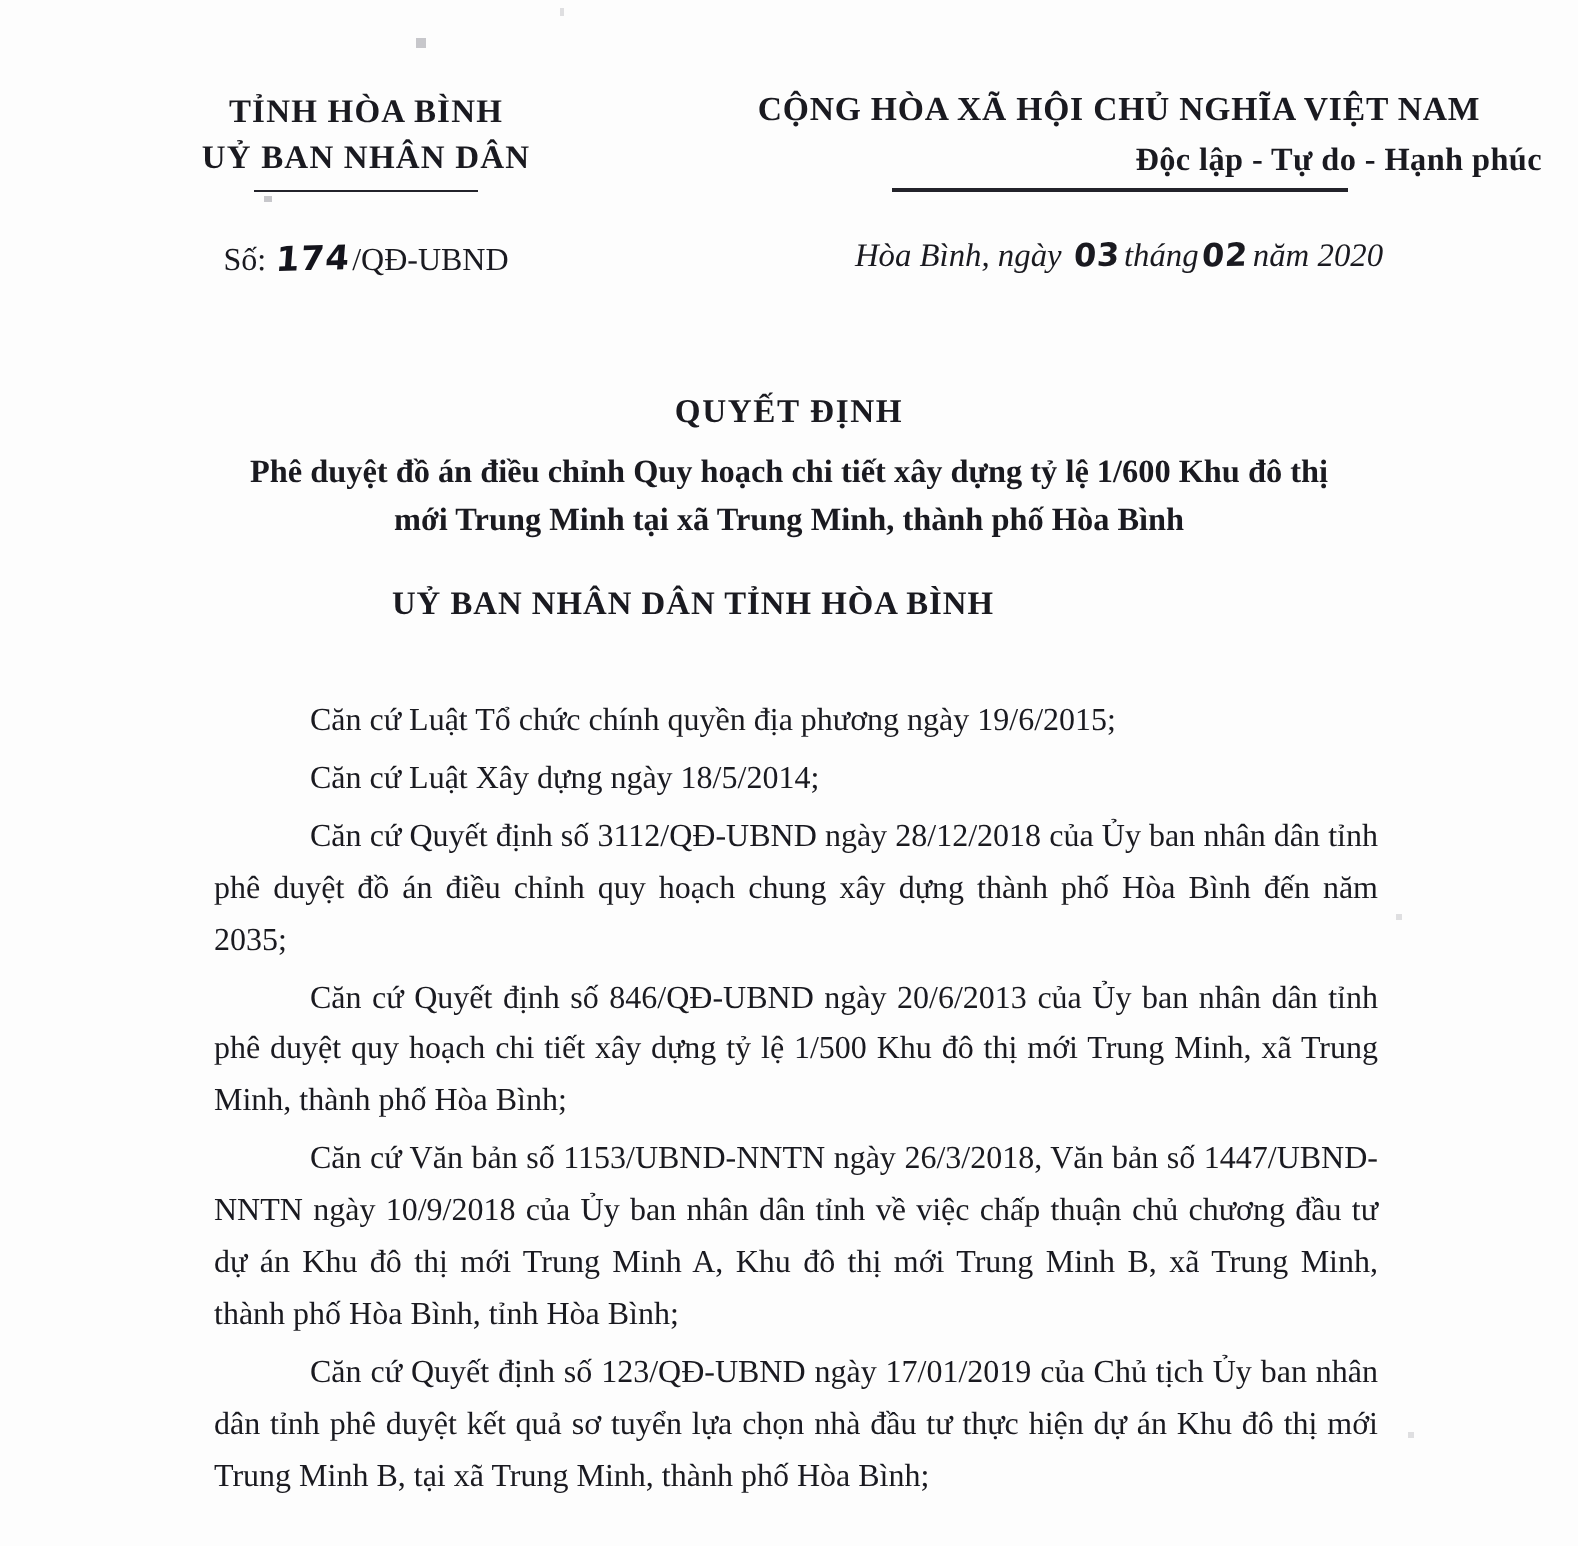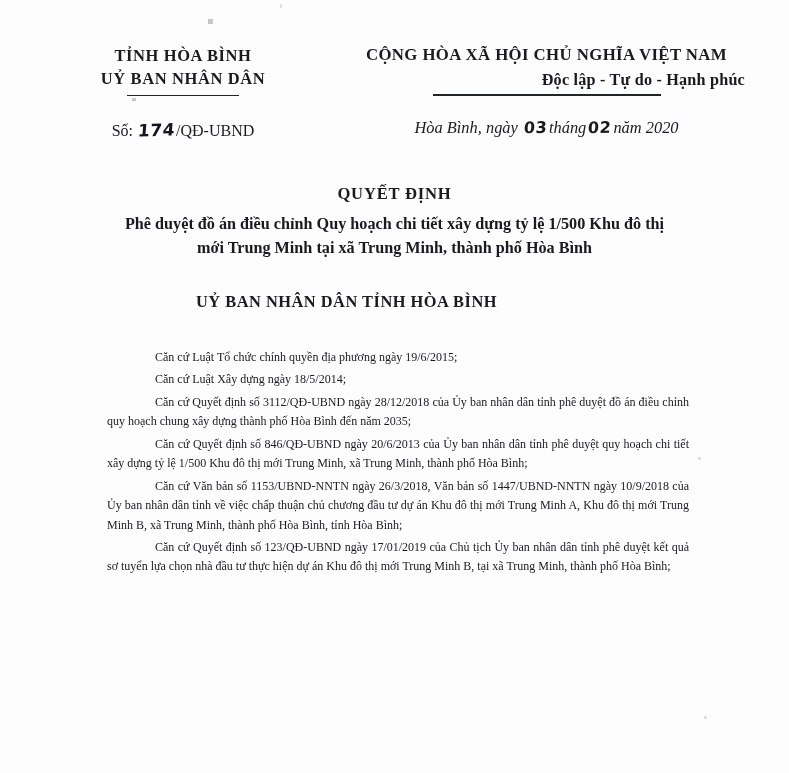--- a/index.html
+++ b/index.html
@@ -42,21 +42,21 @@
     align-items: flex-start;
   }
   .hdr-left {
     width: 330px;
     text-align: center;
     padding-left: 18px;
   }
   .hdr-right {
     flex: 1;
     text-align: center;
-    padding-right: 44px;
+    padding-right: 18px;
   }
 
   .agency-line {
     font-weight: bold;
     font-size: 16.5px;
     letter-spacing: .6px;
     line-height: 1.42;
     white-space: nowrap;
   }
   .rule-short {
@@ -118,21 +118,21 @@
     font-size: 16px;
     letter-spacing: .4px;
     display: inline-block;
     transform: skewX(-5deg) rotate(-1deg);
     padding: 0 2px;
   }
 
   
   .title-block {
     position: absolute;
-    top: 184px;
+    top: 196px;
     left: 0;
     width: 789px;
     text-align: center;
   }
   .doc-title {
     font-weight: bold;
     font-size: 16.6px;
     letter-spacing: .8px;
   }
   .doc-subtitle {
@@ -158,21 +158,21 @@
   .body {
     position: absolute;
     top: 348px;
     left: 107px;
     width: 582px;
   }
   .para {
     text-align: justify;
     text-justify: inter-word;
     text-indent: 48px;
-    font-size: 12px;
+    font-size: 16px;
     line-height: 1.62;
     margin: 0 0 3px 0;
     hyphens: none;
   }
   .para.last-clip {
     margin-bottom: 0;
   }
 </style>
 </head>
 <body>
@@ -207,21 +207,21 @@
         <span>Hòa Bình, ngày</span>
         <span class="hw-date">03</span><span>tháng</span><span class="hw-date">02</span><span>năm</span>
         <span>2020</span>
       </div>
     </div>
 
   </div>
 
   <div class="title-block">
     <div class="doc-title">QUYẾT ĐỊNH</div>
-    <div class="doc-subtitle">Phê duyệt đồ án điều chỉnh Quy hoạch chi tiết xây dựng tỷ lệ 1/500 Khu đô thị mới Trung Minh tại xã Trung Minh, thành phố Hòa Bình</div>
+    <div class="doc-subtitle">Phê duyệt đồ án điều chỉnh Quy hoạch chi tiết xây dựng tỷ lệ 1/600 Khu đô thị mới Trung Minh tại xã Trung Minh, thành phố Hòa Bình</div>
   </div>
 
   <div class="issuer">UỶ BAN NHÂN DÂN TỈNH HÒA BÌNH</div>
 
   <div class="body">
     <p class="para">Căn cứ Luật Tổ chức chính quyền địa phương ngày 19/6/2015;</p>
     <p class="para">Căn cứ Luật Xây dựng ngày 18/5/2014;</p>
     <p class="para">Căn cứ Quyết định số 3112/QĐ-UBND ngày 28/12/2018 của Ủy ban nhân dân tỉnh phê duyệt đồ án điều chỉnh quy hoạch chung xây dựng thành phố Hòa Bình đến năm 2035;</p>
     <p class="para">Căn cứ Quyết định số 846/QĐ-UBND ngày 20/6/2013 của Ủy ban nhân dân tỉnh phê duyệt quy hoạch chi tiết xây dựng tỷ lệ 1/500 Khu đô thị mới Trung Minh, xã Trung Minh, thành phố Hòa Bình;</p>
     <p class="para">Căn cứ Văn bản số 1153/UBND-NNTN ngày 26/3/2018, Văn bản số 1447/UBND-NNTN ngày 10/9/2018 của Ủy ban nhân dân tỉnh về việc chấp thuận chủ chương đầu tư dự án Khu đô thị mới Trung Minh A, Khu đô thị mới Trung Minh B, xã Trung Minh, thành phố Hòa Bình, tỉnh Hòa Bình;</p>

